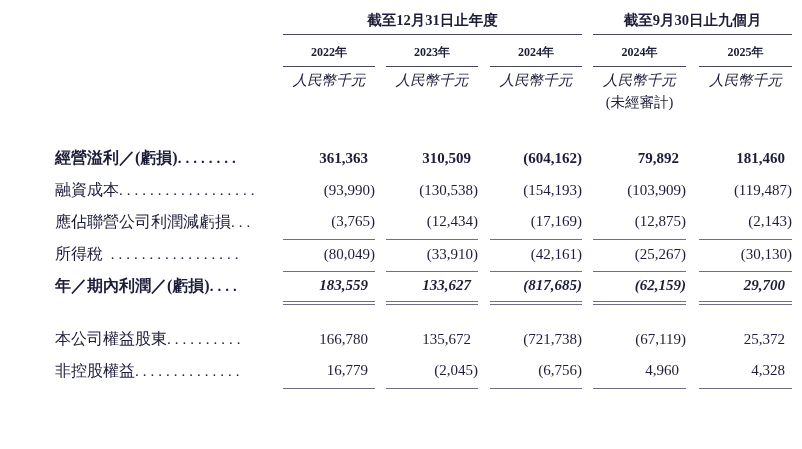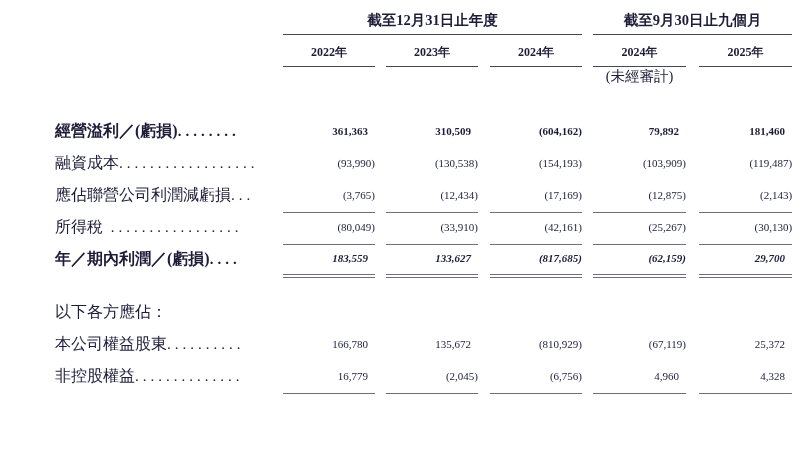--- a/index.html
+++ b/index.html
@@ -69,21 +69,21 @@
     font-size:16px;
     vertical-align:middle;
     padding-bottom:2px;
   }
   .dots{
     letter-spacing:4px;
     font-size:15px;
   }
   td.val{
     text-align:right;
-    font-size:11px;
+    font-size:15px;
     vertical-align:middle;
     padding-bottom:2px;
   }
   td.val .num{display:inline-block;}
   td.val .num.pos{padding-right:7px;}
   tr.bold-row td.lbl, tr.bold-row td.val{font-weight:bold;}
   tr.rule-single td.val{border-bottom:1px solid var(--thin-rule);}
   tr.rule-double td.val{border-bottom:4px double var(--thin-rule);font-style:italic;}
   tr.mid-spacer{height:21px;}
 </style>
@@ -116,20 +116,32 @@
         <th class="year">2022年</th>
         <th></th>
         <th class="year">2023年</th>
         <th></th>
         <th class="year">2024年</th>
         <th></th>
         <th class="year">2024年</th>
         <th></th>
         <th class="year">2025年</th>
       </tr>
+      <tr class="unit-row">
+        <td></td>
+        <td class="unit">人民幣千元</td>
+        <td></td>
+        <td class="unit">人民幣千元</td>
+        <td></td>
+        <td class="unit">人民幣千元</td>
+        <td></td>
+        <td class="unit">人民幣千元</td>
+        <td></td>
+        <td class="unit">人民幣千元</td>
+      </tr>
       <tr class="note-row">
         <td></td>
         <td></td>
           <td></td>
         <td></td>
           <td></td>
         <td></td>
           <td></td>
         <td class="note">(未經審計)</td>
         <td></td>
@@ -197,38 +209,26 @@
         <td class="val"><span class="num">(817,685)</span></td>
           <td></td>
         <td class="val"><span class="num">(62,159)</span></td>
           <td></td>
         <td class="val"><span class="num pos">29,700</span></td>
       </tr>
       <tr class="mid-spacer">
           <td colspan="10"></td>
         </tr>
       <tr class="data-row">
-        <td class="lbl"><span>以下各方應佔：</span><span class="dots"></span></td>
-        <td class="val"><span class="num"></span></td>
-          <td></td>
-        <td class="val"><span class="num"></span></td>
-          <td></td>
-        <td class="val"><span class="num"></span></td>
-          <td></td>
-        <td class="val"><span class="num"></span></td>
-          <td></td>
-        <td class="val"><span class="num"></span></td>
-      </tr>
-      <tr class="data-row">
         <td class="lbl"><span>本公司權益股東</span><span class="dots">..........</span></td>
         <td class="val"><span class="num pos">166,780</span></td>
           <td></td>
         <td class="val"><span class="num pos">135,672</span></td>
           <td></td>
-        <td class="val"><span class="num">(810,929)</span></td>
+        <td class="val"><span class="num">(721,738)</span></td>
           <td></td>
         <td class="val"><span class="num">(67,119)</span></td>
           <td></td>
         <td class="val"><span class="num pos">25,372</span></td>
       </tr>
       <tr class="data-row rule-single">
         <td class="lbl"><span>非控股權益</span><span class="dots">..............</span></td>
         <td class="val"><span class="num pos">16,779</span></td>
           <td></td>
         <td class="val"><span class="num">(2,045)</span></td>

